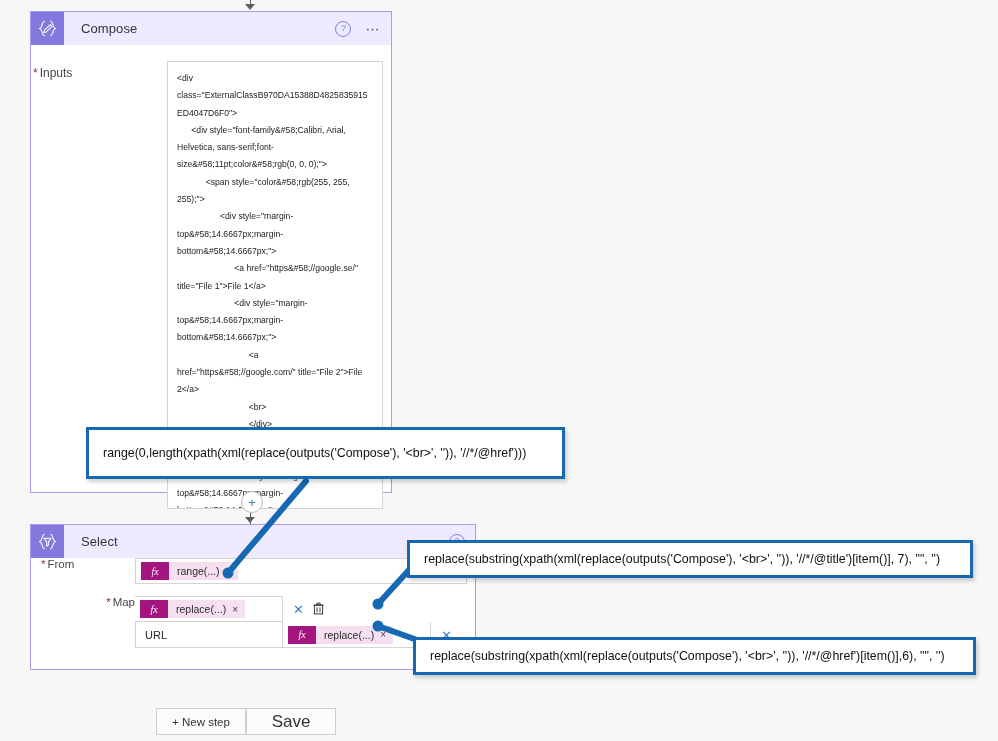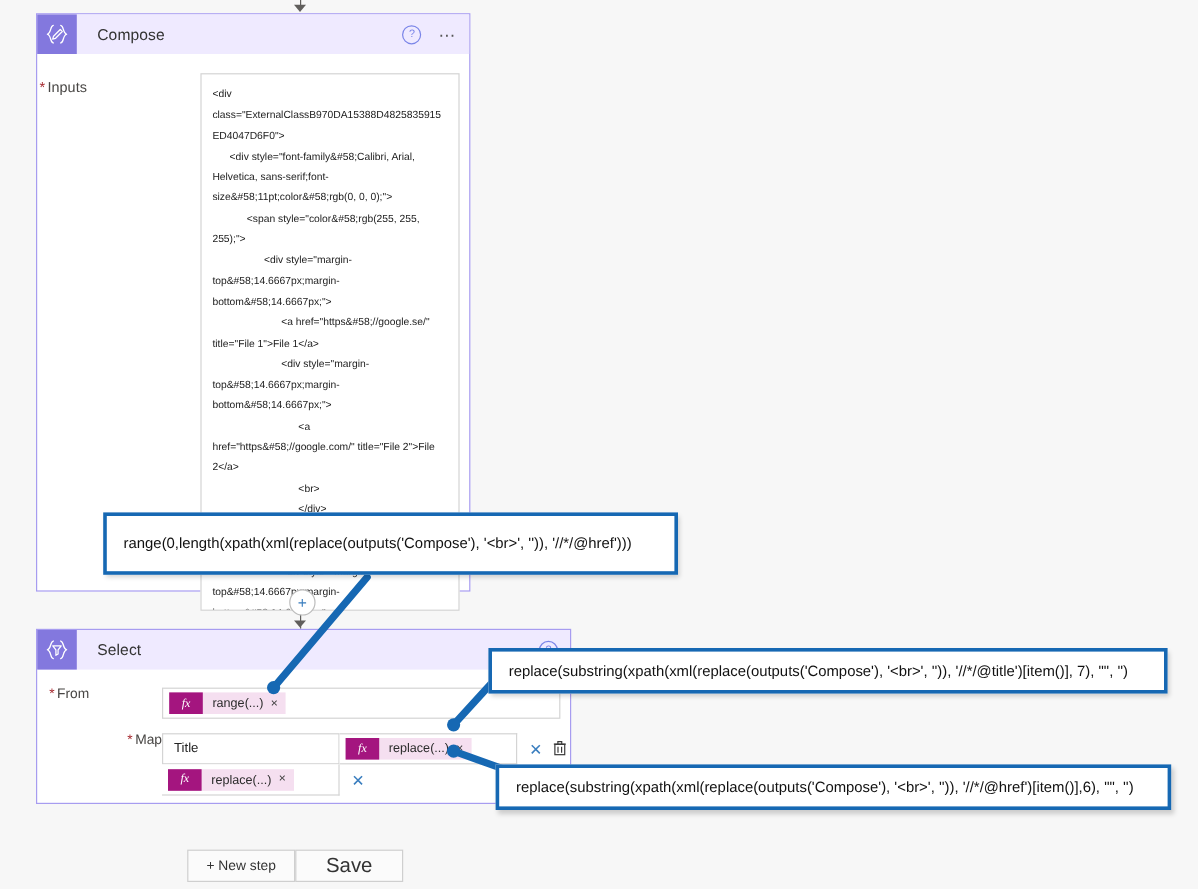--- a/index.html
+++ b/index.html
@@ -79,21 +79,21 @@
 
   
   #select-card{left:30px;top:524px;width:446px;height:146px;}
   .select-body{position:relative;padding:0;}
   .row{display:flex;align-items:flex-start;}
   .lbl{
     width:104px;flex:none;
     font-size:11.5px;color:#484644;
     padding-left:10px;box-sizing:border-box;
   }
-  .from-row{margin-top:15px;}
+  .from-row{}
   .input-line{
     flex:1;margin-right:8px;
     border:1px solid #d4d4d4;background:#fff;
     height:26px;display:flex;align-items:center;padding-left:5px;
     box-sizing:border-box;
   }
   .token{
     display:inline-flex;align-items:center;height:18px;
     background:#f5dff0;
   }
@@ -255,40 +255,40 @@
         </div>
       </div>
 
       <div class="row map-row">
         <div class="lbl">
           <span class="req-star">*</span><span>Map</span>
         </div>
         <div class="map-table">
 
           <div class="map-line">
-            <div class="map-key">Title</div>
             <div class="map-val">
               <span class="token">
                 <span class="fx">fx</span>
                 <span class="tk-text">replace(...)</span>
                 <span class="tk-x">×</span>
               </span>
             </div>
             <div class="row-actions">
               <span class="ico-x">✕</span>
               <span class="ico-trash">
                 <svg width="11" height="13" viewBox="0 0 11 13" aria-hidden="true">
                   <rect x="1.4" y="3.3" width="8.2" height="8.6" fill="none" stroke="#3a3a3a" stroke-width="1"></rect>
                   <path d="M.5 3.1h10M3.9 1.1h3.2v2H3.9zM4 5.3v5M7 5.3v5" fill="none" stroke="#3a3a3a" stroke-width="1"></path>
                 </svg>
               </span>
             </div>
           </div>
 
           <div class="map-line">
+            <div class="map-key">URL</div>
             <div class="map-val">
               <span class="token">
                 <span class="fx">fx</span>
                 <span class="tk-text">replace(...)</span>
                 <span class="tk-x">×</span>
               </span>
             </div>
             <div class="row-actions">
               <span class="ico-x">✕</span>
             </div>

